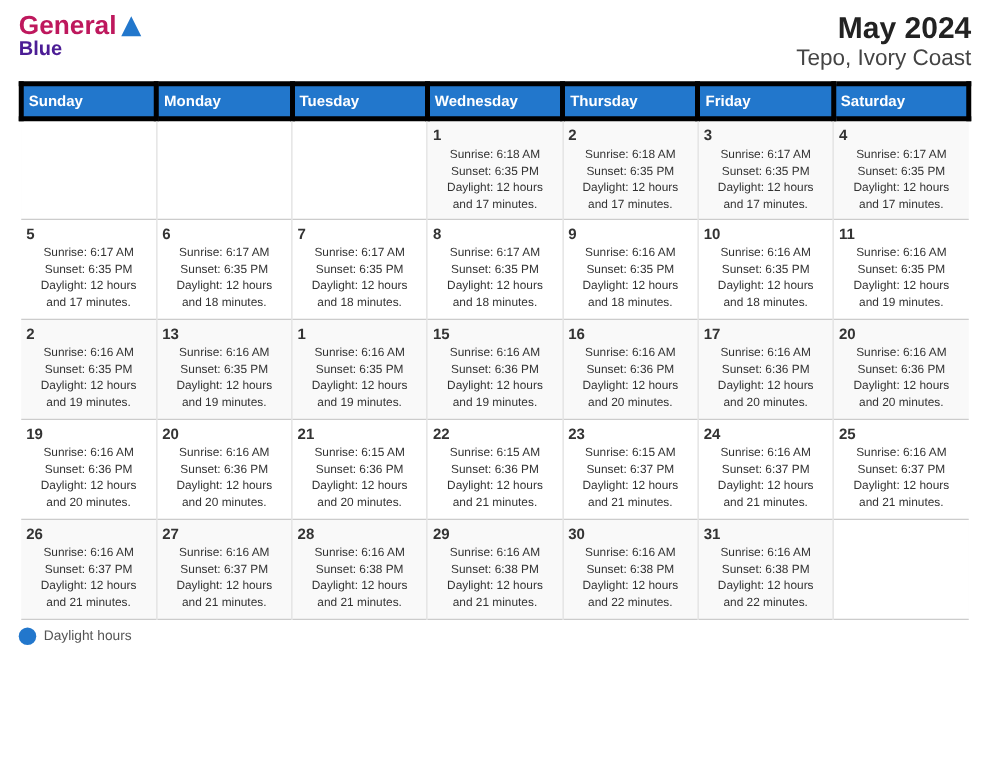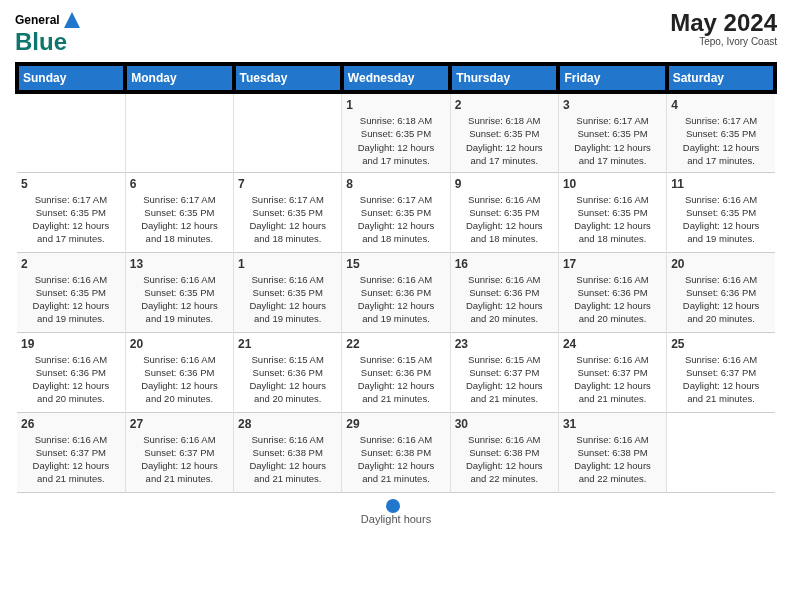--- a/index.html
+++ b/index.html
@@ -16,29 +16,29 @@
       background: #fff;
       padding: 10px 15px 10px 15px;
     }
     .header {
       display: flex;
       justify-content: space-between;
       align-items: flex-start;
       margin-bottom: 8px;
     }
     .logo-text-general {
-      font-size: 12px;
+      font-size: 21px;
       font-weight: bold;
-      color: #000000;
+      color: #be185d;
       line-height: 1;
     }
     .logo-text-blue {
-      font-size: 24px;
+      font-size: 16px;
       font-weight: bold;
-      color: #0f766e;
+      color: #4c1d95;
       line-height: 1;
     }
     .logo-icon {
       width: 20px;
       height: 20px;
       margin-left: 2px;
     }
     .logo-area {
       display: flex;
       flex-direction: column;
@@ -50,21 +50,21 @@
     .title-area {
       text-align: right;
     }
     .month-title {
       font-size: 24px;
       font-weight: bold;
       color: #222;
       line-height: 1.1;
     }
     .location-title {
-      font-size: 10px;
+      font-size: 18px;
       color: #444;
     }
     table {
       width: 100%;
       border-collapse: collapse;
       table-layout: fixed;
     }
     thead tr th {
       background-color: #2277cc;
       color: #fff;
@@ -105,21 +105,20 @@
     }
     .empty-cell {
       background: #fff;
     }
     .footer {
       display: flex;
       align-items: center;
       margin-top: 6px;
       font-size: 11px;
       color: #555;
-      flex-direction: column;
     }
     .footer-dot {
       width: 14px;
       height: 14px;
       background: #2277cc;
       border-radius: 50%;
       margin-right: 6px;
       flex-shrink: 0;
     }
   </style>

